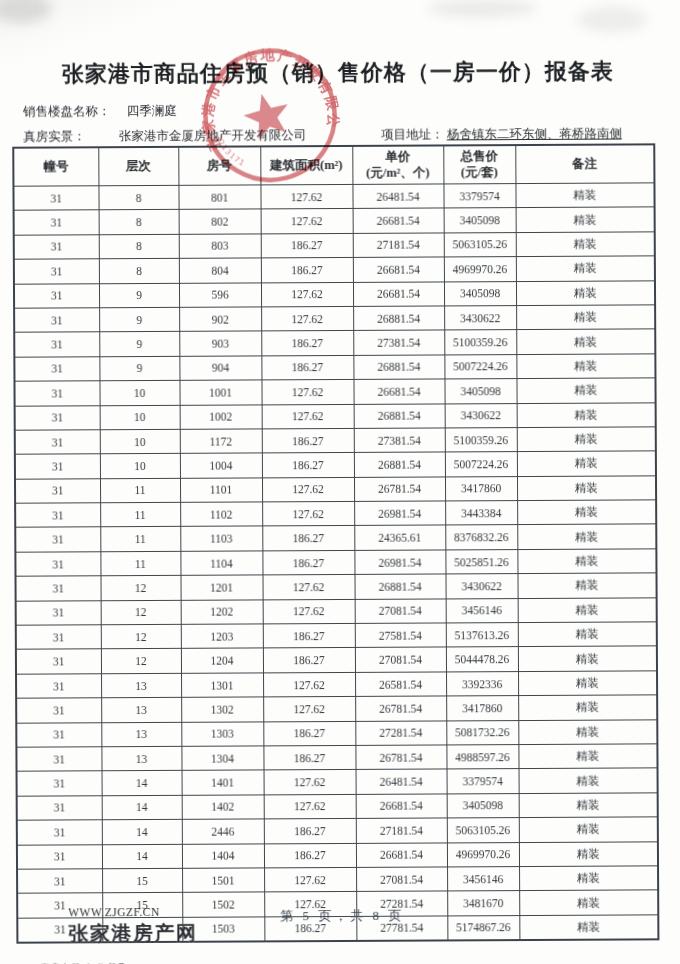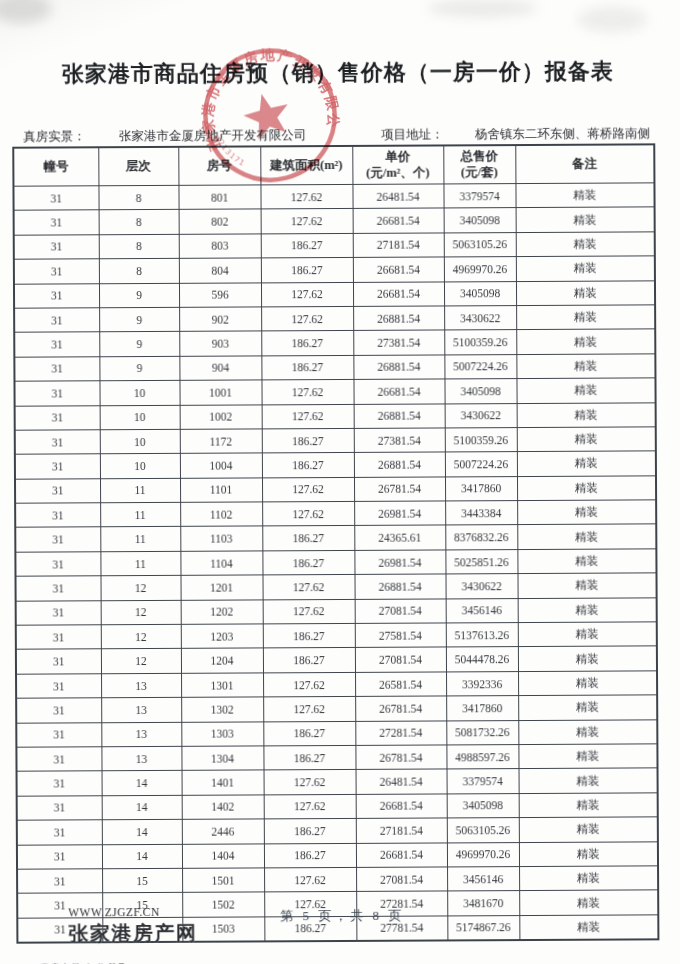--- a/index.html
+++ b/index.html
@@ -32,21 +32,21 @@
     letter-spacing:1px;color:#1e2124;white-space:nowrap;
   }
   .info-line{position:absolute;font-size:12.5px;color:#2c2f33;white-space:nowrap;}
   .info-label{display:inline-block;}
   .info-value{display:inline-block;}
   .line1{left:25px;top:102px;}
   .line1 .info-value{margin-left:13px;}
   .line2{left:25px;top:127px;}
   .line2 .info-value{margin-left:30px;}
   .line2b{left:383px;top:127px;}
-  .line2b .info-value{margin-left:28px;}
+  .line2b .info-value{text-decoration:underline;}
 
   table.price{
     position:absolute;left:14px;top:145px;
     width:641px;border-collapse:collapse;table-layout:fixed;
     border:2px solid #3d434a;
   }
   table.price th,table.price td{
     border:1.4px solid #3f454c;
     text-align:center;vertical-align:middle;
     overflow:hidden;
@@ -88,20 +88,24 @@
 
 <div class="page">
   <div class="tilt">
 
     <div class="smudge s1"></div>
     <div class="smudge s2"></div>
     <div class="smudge s3"></div>
 
     <div class="doc-title">张家港市商品住房预（销）售价格（一房一价）报备表</div>
 
+    <div class="info-line line1">
+      <span class="info-label">销售楼盘名称：</span>
+      <span class="info-value">四季澜庭</span>
+    </div>
     <div class="info-line line2">
       <span class="info-label">真房实景：</span>
       <span class="info-value">张家港市金厦房地产开发有限公司</span>
     </div>
     <div class="info-line line2b">
       <span class="info-label">项目地址：</span>
       <span class="info-value">杨舍镇东二环东侧、蒋桥路南侧</span>
     </div>
 
     <table class="price">

